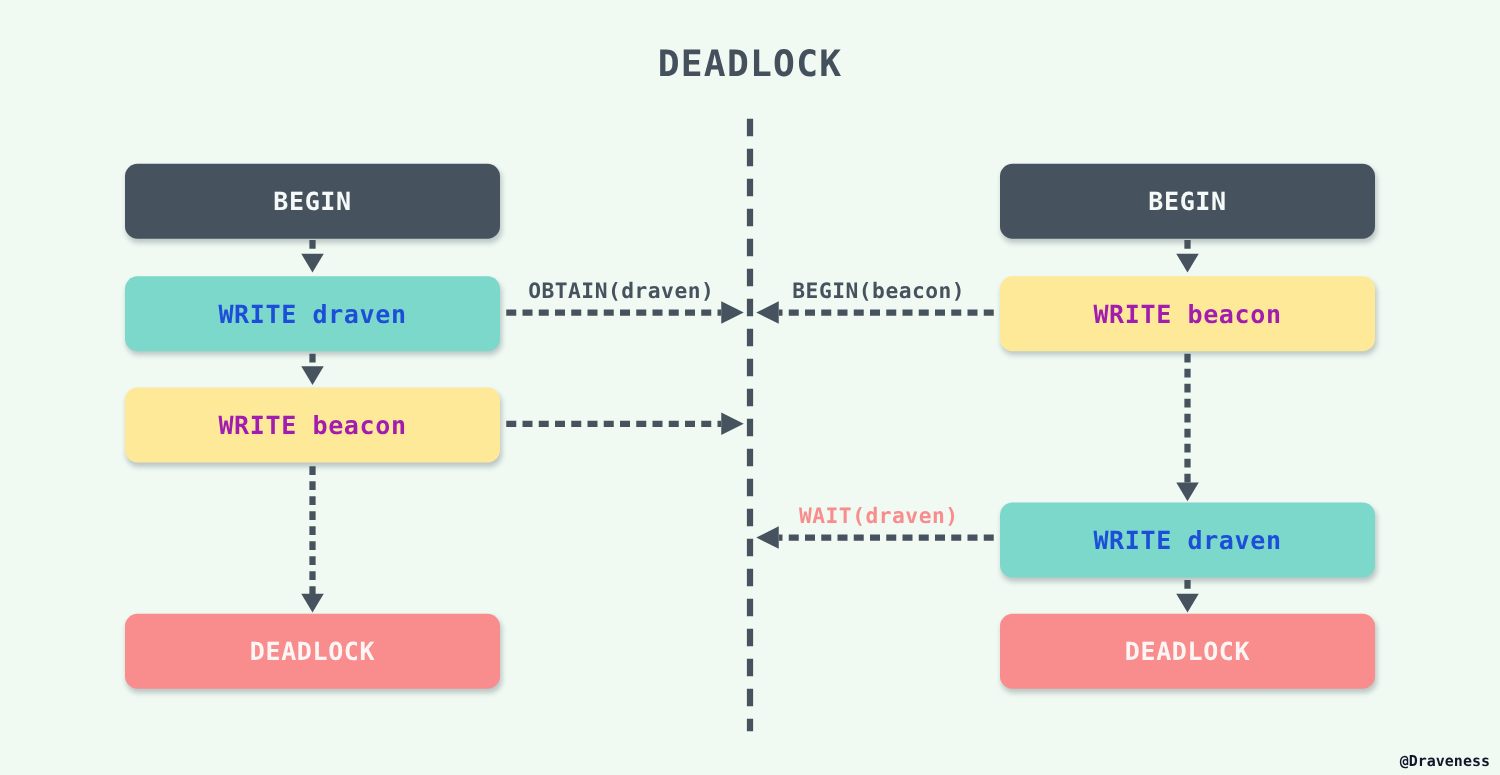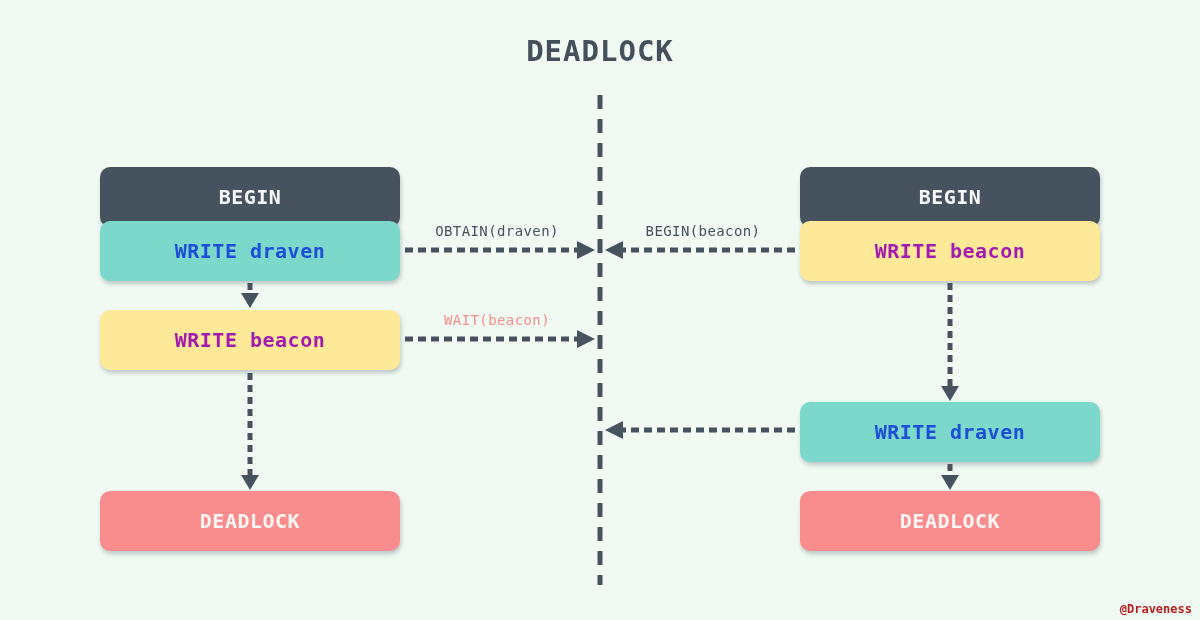--- a/index.html
+++ b/index.html
@@ -27,40 +27,40 @@
     font-size: 20px; font-weight: bold; letter-spacing: 0.5px;
     box-shadow: 1px 3px 4px rgba(70, 83, 94, 0.30);
   }
   .node.dark   { background: #46535e; color: #f5faf8; }
   .node.teal   { background: #7bd8cb; color: #1d4ed8; }
   .node.yellow { background: #fde998; color: #a21caf; }
   .node.red    { background: #f98c8c; color: #fdf6f4; }
 
   .col-left  { left: 100px; }
   .col-right { left: 800px; }
-  .row-1 { top: 131px; margin-top: 36px; }
+  .row-1 { top: 131px; }
   .row-2 { top: 221px; }
   .row-3l { top: 310px; }
   .row-3r { top: 402px; }
   .row-4 { top: 491px; }
 
   .msg-label {
     position: absolute; width: 186px; text-align: center; z-index: 2;
-    font-size: 14px; font-weight: normal; letter-spacing: 0.4px;
+    font-size: 17px; font-weight: bold; letter-spacing: 0.4px;
     color: #46535e;
   }
   .msg-label.wait { color: #f98c8c; }
   .ml-obtain-draven { left: 404px; top: 223px; }
   .ml-obtain-beacon { left: 610px; top: 223px; }
   .ml-wait-beacon   { left: 404px; top: 312px; }
   .ml-wait-draven   { left: 610px; top: 403px; }
 
   .watermark {
     position: absolute; right: 8px; bottom: 4px; z-index: 2;
-    font-size: 12px; font-weight: bold; color: #b91c1c;
+    font-size: 12px; font-weight: bold; color: #0f172a;
   }
 </style>
 </head>
 <body>
 
 <div class="stage">
 
   <div class="diagram-title">DEADLOCK</div>
 
   <svg class="arrow-layer" width="1200" height="620" viewBox="0 0 1200 620">
@@ -118,17 +118,17 @@
   <div class="node yellow col-left row-3l">WRITE beacon</div>
   <div class="node red col-left row-4">DEADLOCK</div>
 
   <div class="node dark col-right row-1">BEGIN</div>
   <div class="node yellow col-right row-2">WRITE beacon</div>
   <div class="node teal col-right row-3r">WRITE draven</div>
   <div class="node red col-right row-4">DEADLOCK</div>
 
   <div class="msg-label ml-obtain-draven">OBTAIN(draven)</div>
   <div class="msg-label ml-obtain-beacon">BEGIN(beacon)</div>
-  <div class="msg-label wait ml-wait-beacon">WAIT(beacon)</div>
+  <div class="msg-label wait ml-wait-draven">WAIT(draven)</div>
 
   <div class="watermark">@Draveness</div>
 
 </div>
 
 </body></html>

